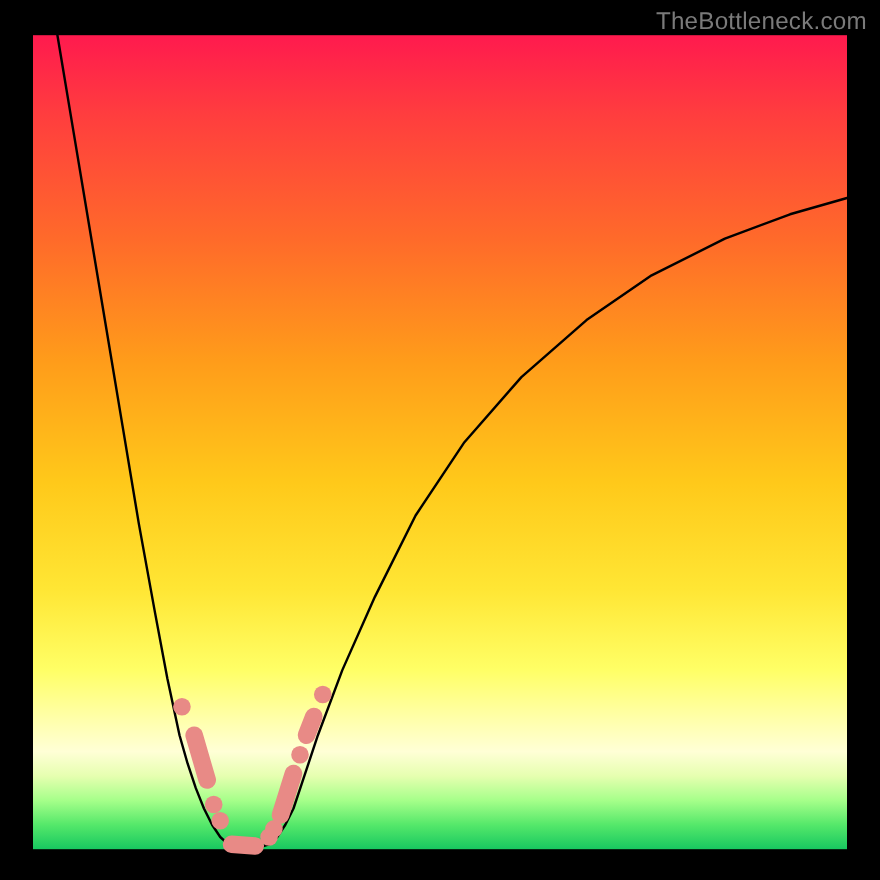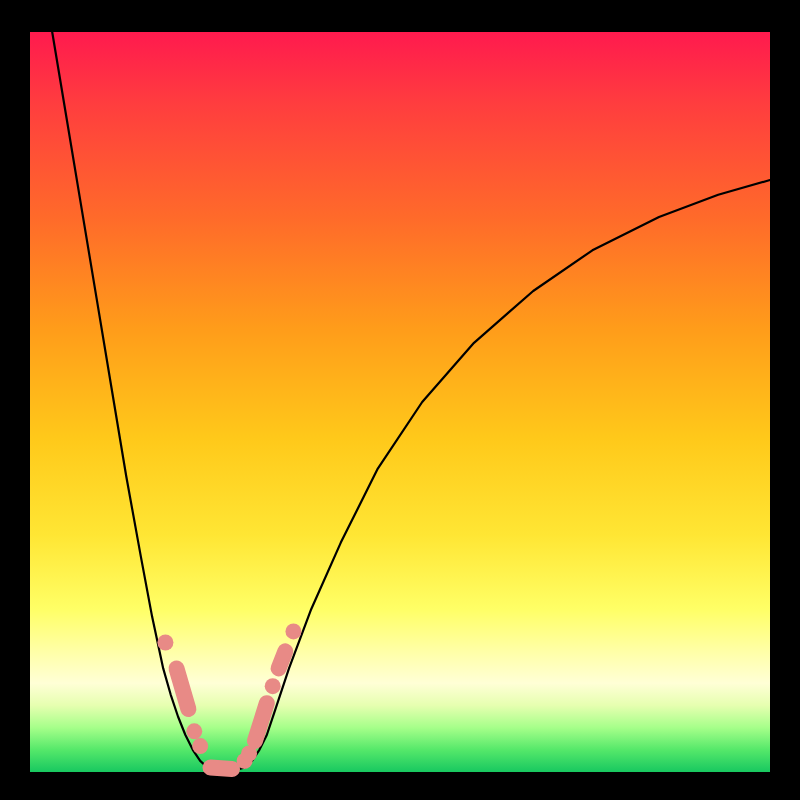--- a/index.html
+++ b/index.html
@@ -54,20 +54,21 @@
     position: absolute;
     top: 0;
     left: 0;
   }
 </style>
 </head>
 <body>
 
 <div class="frame">
   <div class="plot-area"></div>
+  <div class="watermark">TheBottleneck.com</div>
   <svg class="curves" width="800" height="800" viewBox="0 0 800 800">
     <g id="curve-group">
         <path d="M52.20 32.00 L67.00 120.80 L81.80 209.60 L96.60 298.40 L111.40 387.20 L126.20 476.00 L141.00 557.40 L152.10 616.60 L163.20 668.40 L170.60 694.30 L178.00 716.50 L185.40 735.00 L192.80 749.80 L200.20 760.90 L207.60 767.56 L207.60 767.56 L215.00 769.78 L222.40 770.52 L229.80 770.52 L237.20 769.78 L244.60 767.56 L244.60 767.56 L252.00 760.90 L259.40 749.80 L266.80 735.00 L274.20 712.80 L289.00 668.40 L311.20 609.20 L340.80 542.60 L377.80 468.60 L422.20 402.00 L474.00 342.80 L533.20 291.00 L592.40 250.30 L659.00 217.00 L718.20 194.80 L770.00 180.00" fill="none" stroke="#000000" stroke-width="2.2" stroke-linecap="round" stroke-linejoin="round"></path>
       </g>
     <g id="marker-group">
         <circle cx="165.42" cy="642.50" r="8" fill="#e88a86"></circle>
         <line x1="176.52" y1="668.40" x2="188.36" y2="709.10" stroke="#e88a86" stroke-width="16" stroke-linecap="round"></line>
         <circle cx="194.28" cy="731.30" r="8" fill="#e88a86"></circle>
         <circle cx="200.20" cy="746.10" r="8" fill="#e88a86"></circle>
         <line x1="210.56" y1="767.56" x2="232.02" y2="769.04" stroke="#e88a86" stroke-width="16" stroke-linecap="round"></line>

